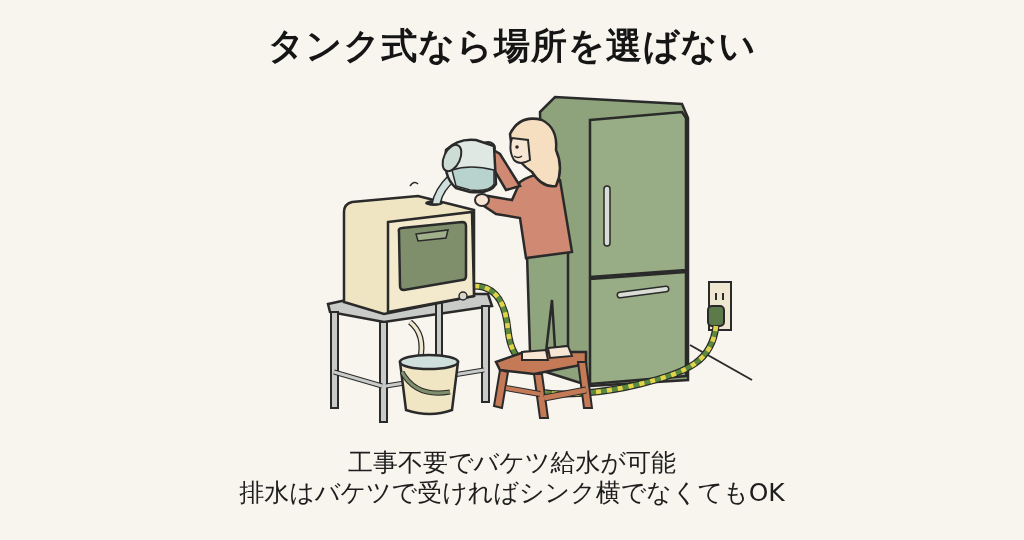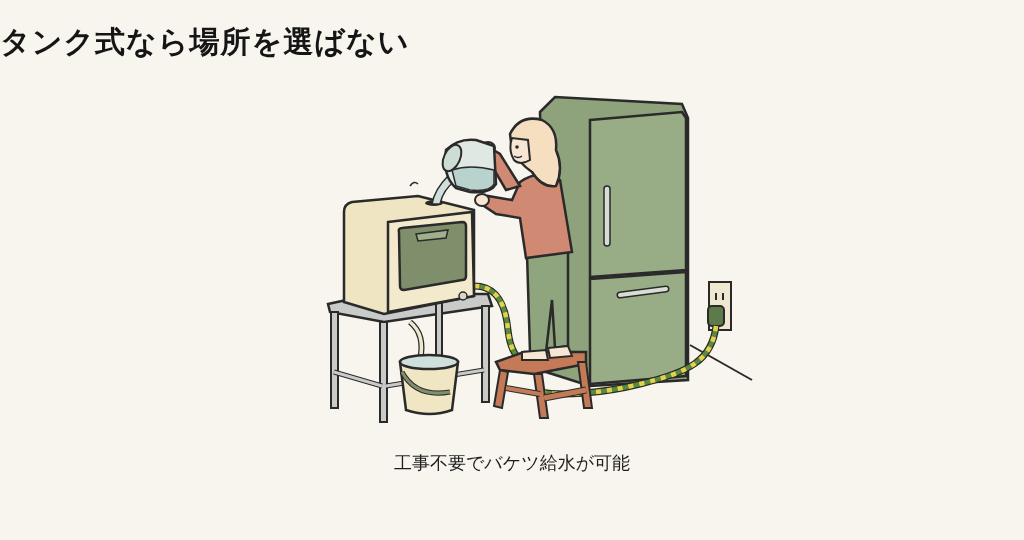--- a/index.html
+++ b/index.html
@@ -5,29 +5,29 @@
   html, body { margin:0; padding:0; }
   body {
     width:1024px; height:540px; overflow:hidden;
     background:#f8f5ee;
     font-family:"DejaVu Sans", "Liberation Sans", sans-serif;
     color:#1d1d1d;
     position:relative;
   }
   .title {
     position:absolute; left:0; top:22px; width:1024px;
-    font-size:30px; font-weight:bold;
+    text-align:center; font-size:36px; font-weight:bold;
     letter-spacing:1px; color:#151515;
   }
   .illustration {
     position:absolute; left:320px; top:90px; width:440px; height:340px;
   }
   .captions {
     position:absolute; left:0; top:448px; width:1024px;
-    text-align:center; font-size:18px; line-height:30px; color:#1e1e1e;
+    text-align:center; font-size:25px; line-height:30px; color:#1e1e1e;
   }
   .captions div { white-space:nowrap; }
 </style>
 </head>
 <body>
 
 <div class="title">タンク式なら場所を選ばない</div>
 
 <svg class="illustration" viewBox="320 90 440 340" xmlns="http://www.w3.org/2000/svg">
 
@@ -124,13 +124,14 @@
 
   <g>
     <path d="M446 150 Q458 138 476 140 L494 146 L496 184 Q490 194 470 192 L456 188 Q442 176 446 150 Z" fill="#dfe8e2" stroke="#2a2a2a" stroke-width="2.5"></path>
     <path d="M452 170 Q470 164 494 170 L494 184 Q490 192 470 190 L456 186 Z" fill="#b8d2ce" stroke="#2a2a2a" stroke-width="1.5"></path>
     <ellipse cx="452" cy="158" rx="8" ry="14" transform="rotate(25 452 158)" fill="#cddcd4" stroke="#2a2a2a" stroke-width="2"></ellipse>
   </g>
 </svg>
 
 <div class="captions">
   <div>工事不要でバケツ給水が可能</div>
+  <div>排水はバケツで受ければシンク横でなくてもOK</div>
 </div>
 
 </body></html>

